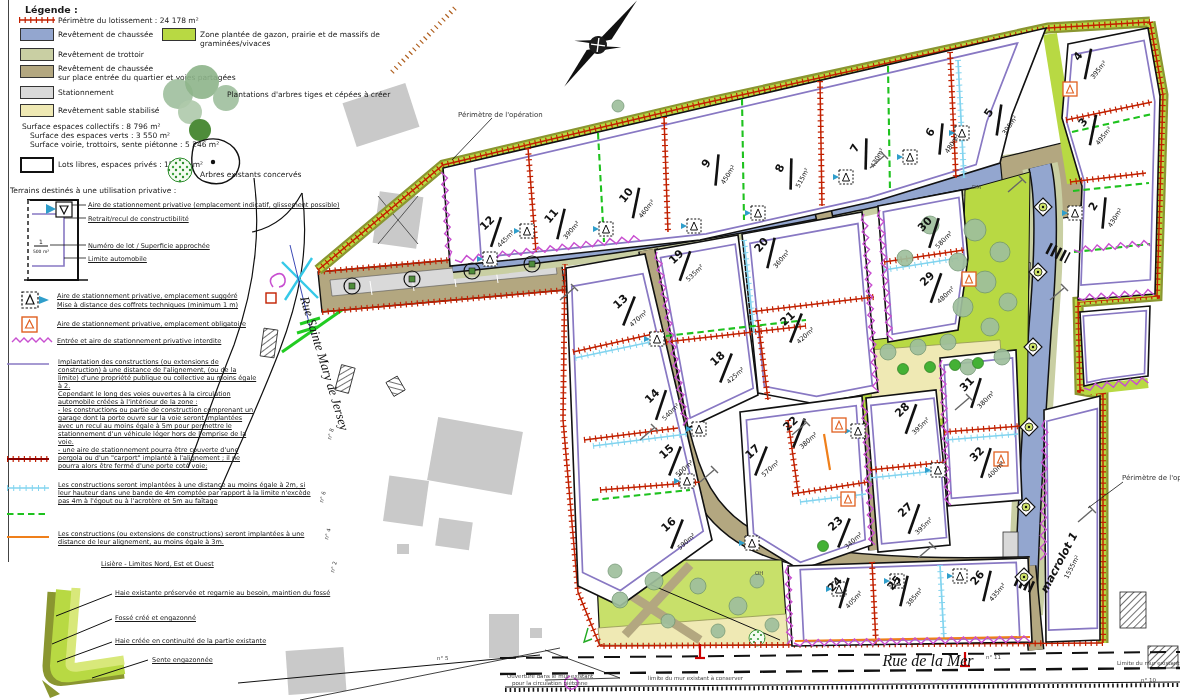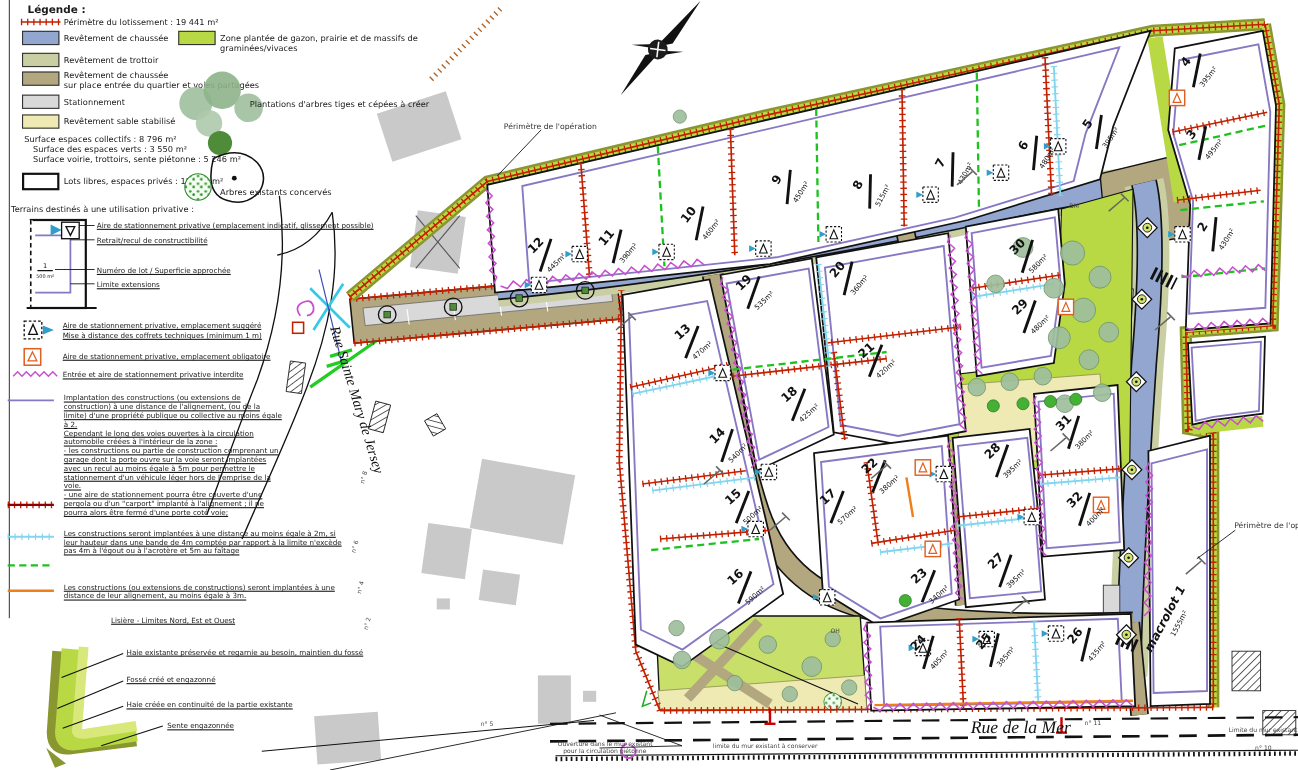--- a/index.html
+++ b/index.html
@@ -707,21 +707,21 @@
 
   <div class="abs frame-left"></div>
   <div class="abs" style="left:0;top:0;width:420px;height:700px">
 
     <div class="abs t9" style="left:25px;top:4px">Légende :</div>
 
     <svg class="abs" style="left:18px;top:15px" width="38" height="10">
       <line x1="1" y1="5" x2="37" y2="5" class="redtick"></line>
         <line x1="1" y1="5" x2="37" y2="5" class="redline"></line>
     </svg>
-    <div class="abs t7" style="left:58px;top:16px">Périmètre du lotissement : 19 441 m²</div>
+    <div class="abs t7" style="left:58px;top:16px">Périmètre du lotissement : 24 178 m²</div>
 
     <div class="abs" style="left:20px;top:28px;width:32px;height:11px;background:#93a6cf;border:1px solid #333"></div>
     <div class="abs t7" style="left:58px;top:30px">Revêtement de chaussée</div>
 
     <div class="abs" style="left:20px;top:48px;width:32px;height:11px;background:#c9cfa3;border:1px solid #333"></div>
     <div class="abs t7" style="left:58px;top:50px">Revêtement de trottoir</div>
 
     <div class="abs" style="left:20px;top:65px;width:32px;height:11px;background:#b3a780;border:1px solid #333"></div>
     <div class="abs t7" style="left:58px;top:64px">Revêtement de chaussée</div>
     <div class="abs t7" style="left:58px;top:73px">sur place entrée du quartier et voies partagées</div>
@@ -777,21 +777,21 @@
       <text id="ld-area" x="17" y="55" font-size="4.5" text-anchor="middle" fill="#111">500 m²</text>
       <line x1="0" y1="82" x2="64" y2="82" stroke="#111" stroke-width="1.6"></line>
       <line x1="48" y1="7" x2="62" y2="7" stroke="#111" stroke-width="0.8"></line>
       <line x1="40" y1="20" x2="62" y2="20" stroke="#111" stroke-width="0.8"></line>
       <line x1="26" y1="47" x2="62" y2="47" stroke="#111" stroke-width="0.8"></line>
       <line x1="40" y1="60" x2="62" y2="60" stroke="#111" stroke-width="0.8"></line>
     </svg>
     <div class="abs t65 ul" style="left:88px;top:201px;width:320px">Aire de stationnement privative (emplacement indicatif, glissement possible)</div>
     <div class="abs t65 ul" style="left:88px;top:215px">Retrait/recul de constructibilité</div>
     <div class="abs t65 ul" style="left:88px;top:242px">Numéro de lot / Superficie approchée</div>
-    <div class="abs t65 ul" style="left:88px;top:255px">Limite extensions</div>
+    <div class="abs t65 ul" style="left:88px;top:255px">Limite automobile</div>
 
     <svg class="abs" style="left:20px;top:290px" width="36" height="20">
       <rect x="2" y="2" width="16" height="16" fill="#fff" stroke="#111" stroke-width="1.2" stroke-dasharray="2.4 1.8"></rect>
       <path d="M6,14 L10,5 L14,14 Z" fill="none" stroke="#111" stroke-width="1.2"></path>
       <polygon points="19,6 29,10 19,14" fill="#2f9ecb"></polygon>
     </svg>
     <div class="abs t65" style="left:57px;top:292px">Aire de stationnement privative, emplacement suggéré</div>
     <div class="abs t65" style="left:57px;top:301px">Mise à distance des coffrets techniques (minimum 1 m)</div>
 
     <svg class="abs" style="left:20px;top:315px" width="36" height="18">

